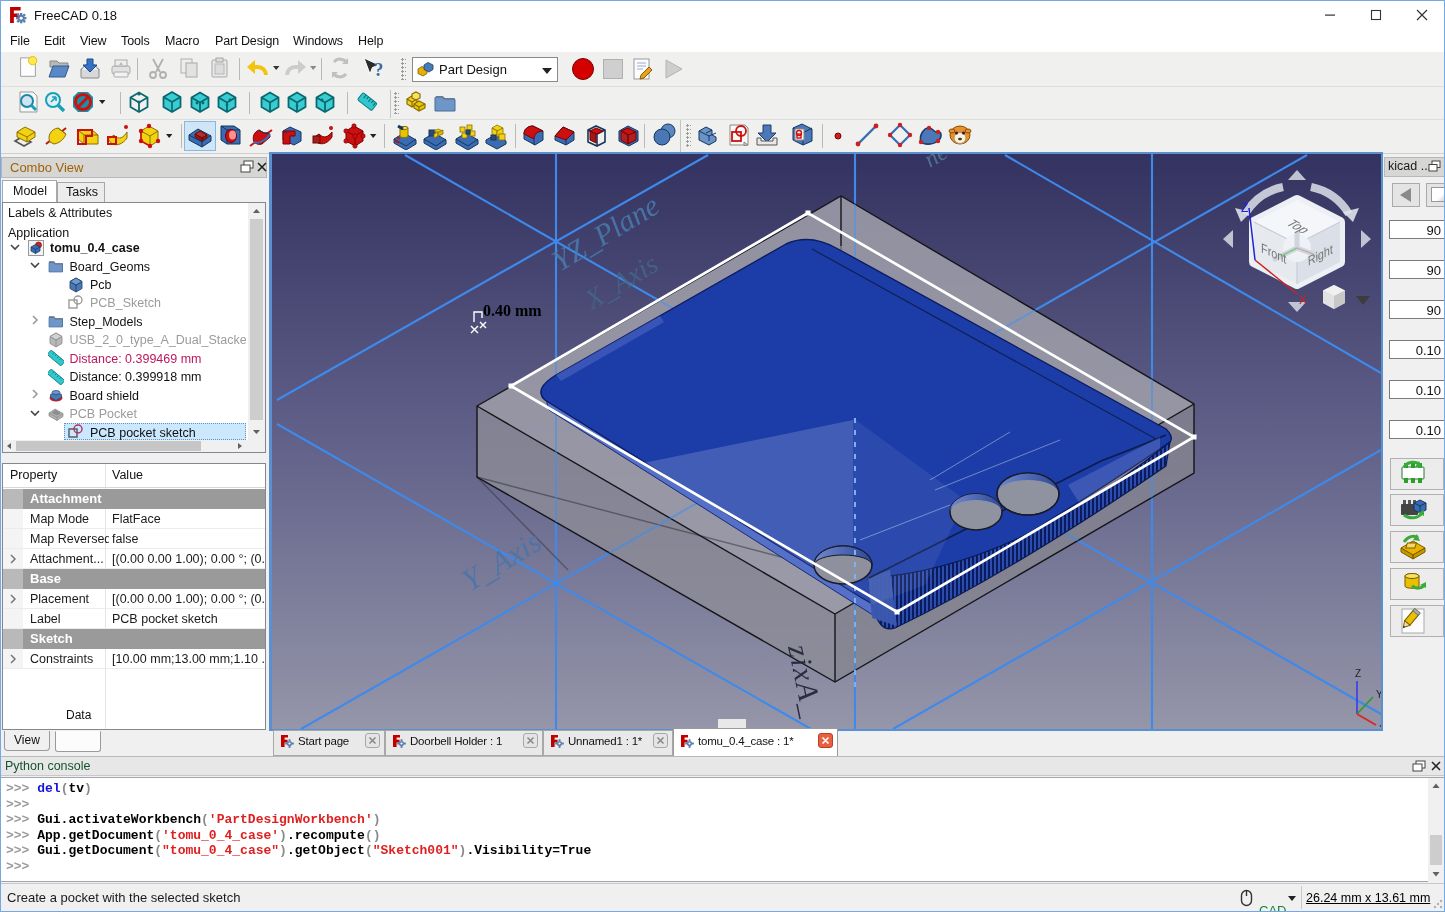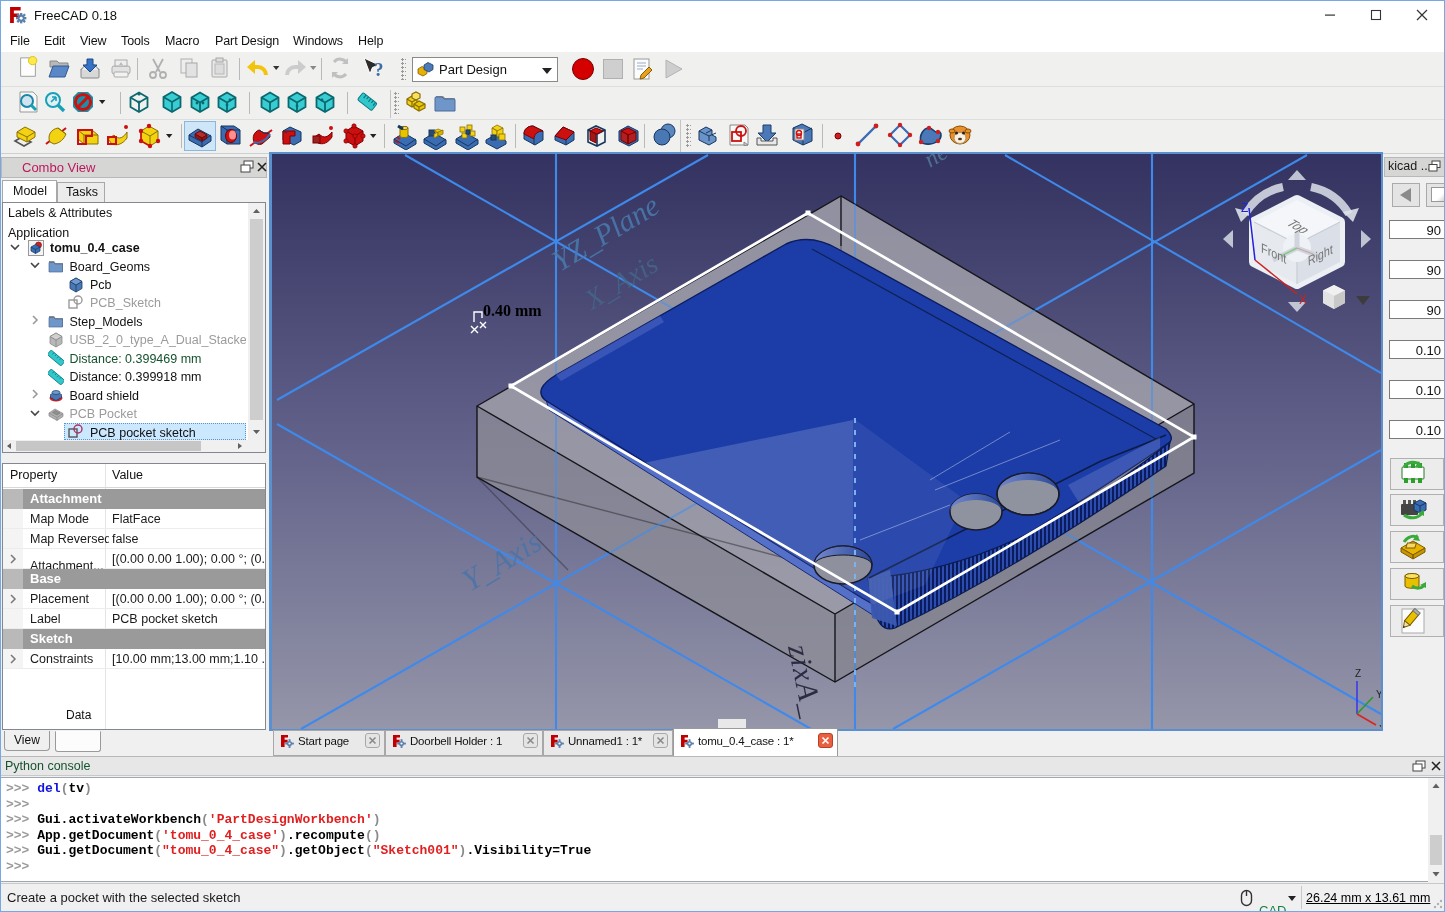--- a/index.html
+++ b/index.html
@@ -420,21 +420,21 @@
     <ellipse cx="13" cy="13" rx="10" ry="9" fill="#e89030" stroke="#8a5000"></ellipse>
 <ellipse cx="5" cy="9" rx="3" ry="2" fill="#e89030" stroke="#8a5000"></ellipse>
 <ellipse cx="21" cy="9" rx="3" ry="2" fill="#e89030" stroke="#8a5000"></ellipse>
 <ellipse cx="13" cy="16" rx="6" ry="5.5" fill="#f8f0e0" stroke="#b09060"></ellipse>
 <circle cx="9.5" cy="11" r="1.5" fill="#222"></circle>
     <circle cx="16.5" cy="11" r="1.5" fill="#222"></circle>
 <ellipse cx="13" cy="17" rx="2" ry="1.2" fill="#553311"></ellipse>
   </svg>
 <div class="abs" style="left:0;top:154px;width:269px;height:602px;background:#f0f0f0"></div>
 <div class="abs" style="left:1px;top:157px;width:266px;height:21px;background:#d6d6d4;border:1px solid #b8b8b6"></div>
-<div style="position:absolute;left:22px;top:160px;font:400 13px 'Liberation Sans',sans-serif;color:#be185d;white-space:pre;">Combo View</div>
+<div style="position:absolute;left:10px;top:160px;font:400 13px 'Liberation Sans',sans-serif;color:#a16207;white-space:pre;">Combo View</div>
 <svg style="position:absolute;left:240px;top:160px" width="14" height="14" viewBox="0 0 14 14">
     <rect x="4" y="1" width="9" height="7" fill="#fff" stroke="#444"></rect>
 <rect x="1" y="5" width="9" height="7" fill="#fff" stroke="#444"></rect>
   </svg>
 <svg style="position:absolute;left:256px;top:160px" width="12" height="14" viewBox="0 0 12 14">
     <path d="M2 3l8 8M10 3l-8 8" stroke="#222" stroke-width="1.6"></path>
   </svg>
 <div class="abs" style="left:57px;top:182px;width:48px;height:20px;background:#ececec;border:1px solid #a8a8a8;border-bottom:none"></div>
 <div class="abs" style="left:2px;top:180px;width:55px;height:22px;background:#fff;border:1px solid #a8a8a8;border-bottom:none"></div>
 <div style="position:absolute;left:13px;top:184px;font:400 12.5px 'Liberation Sans',sans-serif;color:#111;white-space:pre;">Model</div>
@@ -484,21 +484,21 @@
 <path d="M2 4.5L8 8l6-3.5M8 8v7" fill="none" stroke="#8a8a8a" stroke-width=".8"></path>
 <path d="M2 4.5L8 1l6 3.5L8 8z" fill="#d0d0d0" stroke="#8a8a8a" stroke-width=".8"></path>
   </svg>
 <div style="position:absolute;left:69.5px;top:333.35px;font:400 12.5px 'Liberation Sans',sans-serif;color:#9b9b9b;white-space:pre;max-width:176.5px;overflow:hidden;">USB_2_0_type_A_Dual_Stacked_jac</div>
 <svg style="position:absolute;left:48px;top:350.29999999999995px" width="16" height="16" viewBox="0 0 16 16">
     <g transform="rotate(40 8 8)">
       <rect x="-1" y="5" width="18" height="6" rx="1" fill="#30c8cc" stroke="#0e7a80" stroke-width=".8"></rect>
 <path d="M3 5v2.5M6 5v2M9 5v2.5M12 5v2" stroke="#0e7a80" stroke-width=".8"></path>
     </g>
   </svg>
-<div style="position:absolute;left:69.5px;top:351.79999999999995px;font:400 12.5px 'Liberation Sans',sans-serif;color:#14532d;white-space:pre;max-width:176.5px;overflow:hidden;">Distance: 0.399469 mm</div>
+<div style="position:absolute;left:69.5px;top:351.79999999999995px;font:400 12.5px 'Liberation Sans',sans-serif;color:#be185d;white-space:pre;max-width:176.5px;overflow:hidden;">Distance: 0.399469 mm</div>
 <svg style="position:absolute;left:48px;top:368.75px" width="16" height="16" viewBox="0 0 16 16">
     <g transform="rotate(40 8 8)">
       <rect x="-1" y="5" width="18" height="6" rx="1" fill="#30c8cc" stroke="#0e7a80" stroke-width=".8"></rect>
 <path d="M3 5v2.5M6 5v2M9 5v2.5M12 5v2" stroke="#0e7a80" stroke-width=".8"></path>
     </g>
   </svg>
 <div style="position:absolute;left:69.5px;top:370.25px;font:400 12.5px 'Liberation Sans',sans-serif;color:#111;white-space:pre;max-width:176.5px;overflow:hidden;">Distance: 0.399918 mm</div>
 <svg style="position:absolute;left:29.5px;top:389.2px" width="10" height="10" viewBox="0 0 10 10">
     <path d="M3 1l4 4-4 4" fill="none" stroke="#9a9a9a" stroke-width="1.6"></path>
   </svg>
@@ -553,21 +553,21 @@
 <div style="position:absolute;left:112px;top:512px;font:400 12.5px 'Liberation Sans',sans-serif;color:#1a1a1a;white-space:pre;max-width:152px;overflow:hidden;">FlatFace</div>
 <div class="abs" style="left:3px;top:529px;width:20px;height:20px;background:#f4f4f4"></div>
 <div class="abs" style="left:3px;top:548px;width:262px;height:1px;background:#ececec"></div>
 <div style="position:absolute;left:30px;top:532px;font:400 12.5px 'Liberation Sans',sans-serif;color:#1a1a1a;white-space:pre;max-width:79px;overflow:hidden;">Map Reversed</div>
 <div style="position:absolute;left:112px;top:532px;font:400 12.5px 'Liberation Sans',sans-serif;color:#1a1a1a;white-space:pre;max-width:152px;overflow:hidden;">false</div>
 <div class="abs" style="left:3px;top:549px;width:20px;height:20px;background:#f4f4f4"></div>
 <div class="abs" style="left:3px;top:568px;width:262px;height:1px;background:#ececec"></div>
 <svg style="position:absolute;left:8px;top:554px" width="10" height="10" viewBox="0 0 10 10">
     <path d="M3 1l4 4-4 4" fill="none" stroke="#777" stroke-width="1.5"></path>
   </svg>
-<div style="position:absolute;left:30px;top:552px;font:400 12.5px 'Liberation Sans',sans-serif;color:#1a1a1a;white-space:pre;max-width:79px;overflow:hidden;margin-top:7px;">Attachment...</div>
+<div style="position:absolute;left:30px;top:552px;font:400 12.5px 'Liberation Sans',sans-serif;color:#1a1a1a;white-space:pre;max-width:79px;overflow:hidden;">Attachment...</div>
 <div style="position:absolute;left:112px;top:552px;font:400 12.5px 'Liberation Sans',sans-serif;color:#1a1a1a;white-space:pre;max-width:152px;overflow:hidden;">[(0.00 0.00 1.00); 0.00 °; (0....</div>
 <div class="abs" style="left:3px;top:569px;width:20px;height:20px;background:#b9b9b9"></div>
 <div class="abs" style="left:23px;top:569px;width:242px;height:20px;background:#9a9a9a"></div>
 <div style="position:absolute;left:30px;top:571px;font:700 13px 'Liberation Sans',sans-serif;color:#fff;white-space:pre;">Base</div>
 <div class="abs" style="left:3px;top:589px;width:20px;height:20px;background:#f4f4f4"></div>
 <div class="abs" style="left:3px;top:608px;width:262px;height:1px;background:#ececec"></div>
 <svg style="position:absolute;left:8px;top:594px" width="10" height="10" viewBox="0 0 10 10">
     <path d="M3 1l4 4-4 4" fill="none" stroke="#777" stroke-width="1.5"></path>
   </svg>
 <div style="position:absolute;left:30px;top:592px;font:400 12.5px 'Liberation Sans',sans-serif;color:#1a1a1a;white-space:pre;max-width:79px;overflow:hidden;">Placement</div>

